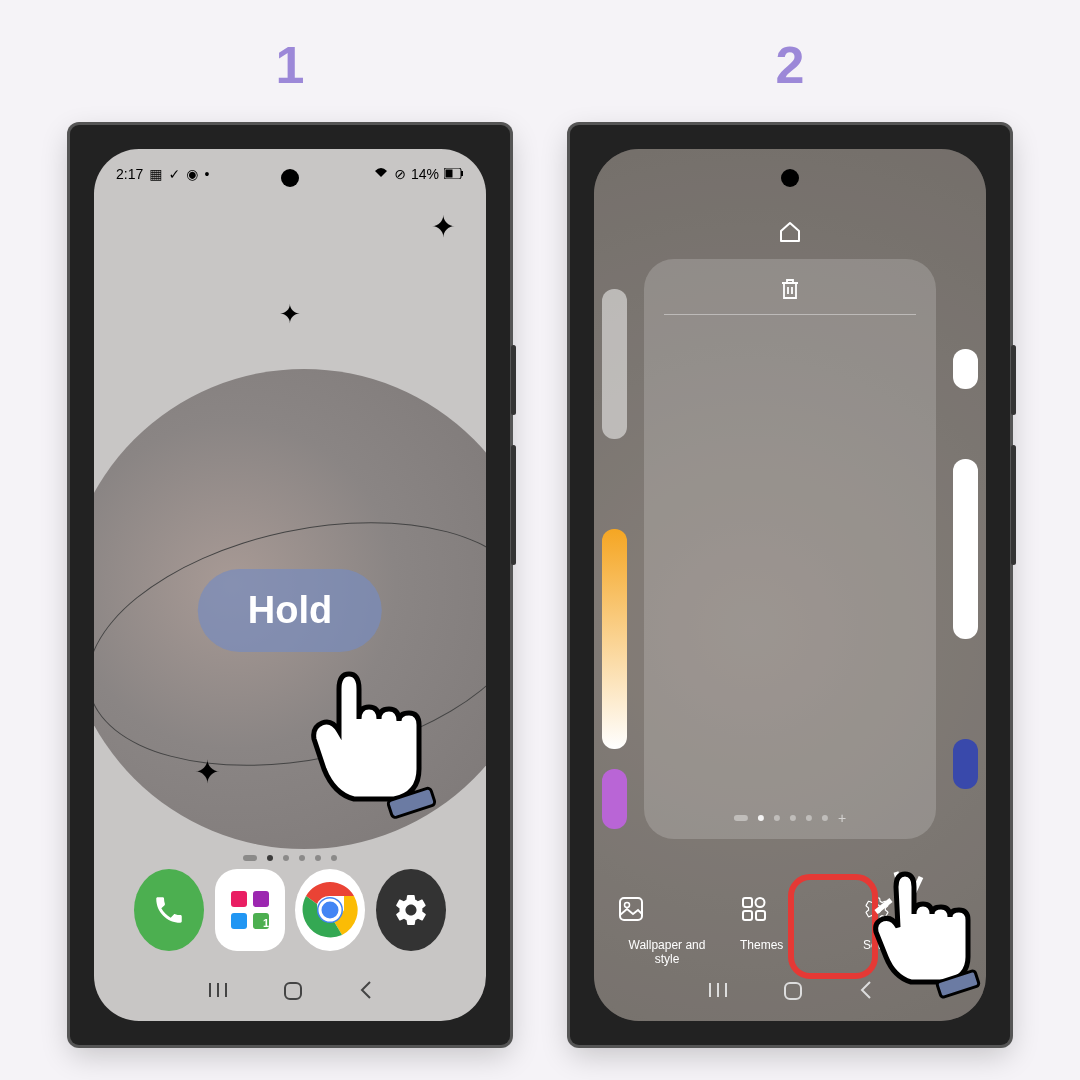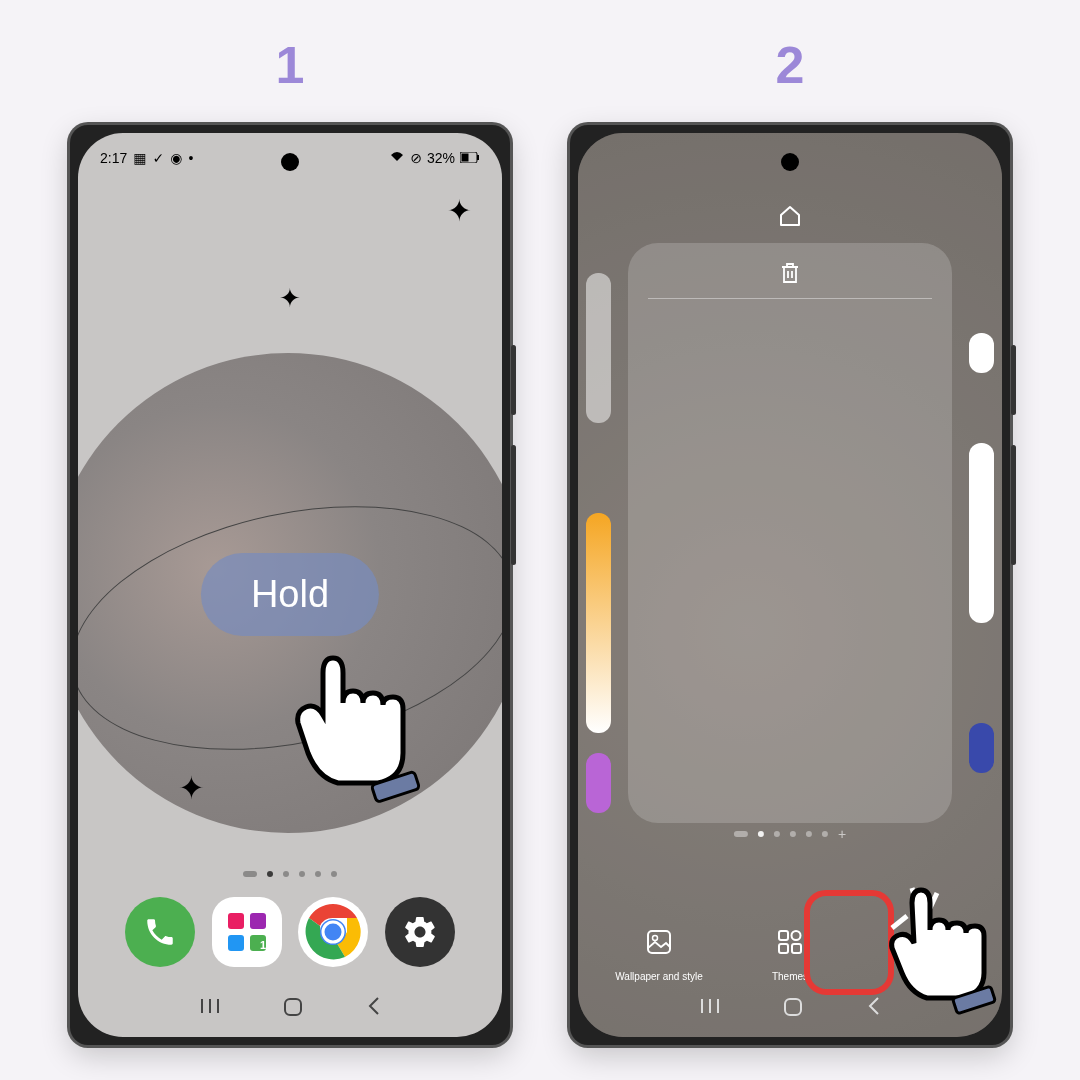--- a/index.html
+++ b/index.html
@@ -21,22 +21,22 @@
     .step-number {
       font-size: 52px;
       font-weight: 700;
       color: #9c88d8;
       margin-bottom: 30px;
     }
     .phone-frame {
       width: 440px;
       height: 920px;
       background: #222;
-      border-radius: 18px;
-      padding: 8px;
+      border-radius: 9px;
+      padding: 24px;
       position: relative;
       box-shadow: 0 0 0 3px #555, 0 10px 30px rgba(0,0,0,0.2);
     }
     .phone-screen {
       width: 100%;
       height: 100%;
       background: #c8c6c5;
       border-radius: 45px;
       overflow: hidden;
       position: relative;
@@ -104,38 +104,38 @@
     .sparkle3 { bottom: 230px; left: 100px; font-size: 32px; }
     
     .hold-button {
       position: absolute;
       top: 420px;
       left: 50%;
       transform: translateX(-50%);
       background: rgba(120, 140, 190, 0.7);
       color: #fff;
       font-size: 38px;
-      font-weight: 400;
+      font-weight: 700;
       padding: 20px 50px;
       border-radius: 50px;
     }
     
     .dock {
       position: absolute;
       bottom: 70px;
       left: 0;
       right: 0;
       display: flex;
       justify-content: space-evenly;
       align-items: center;
       padding: 0 30px;
     }
     .dock-icon {
       width: 70px;
-      height: 70px;
+      height: 82px;
       border-radius: 22px;
       display: flex;
       align-items: center;
       justify-content: center;
       font-size: 36px;
       color: #000000;
     }
     .phone-icon { background: #4caf50; border-radius: 50%; }
     .grid-icon { background: #fff; }
     .chrome-icon { background: #fff; border-radius: 50%; }
@@ -233,23 +233,23 @@
       bottom: 55px;
       left: 0;
       right: 0;
       display: flex;
       justify-content: space-evenly;
       color: #fff;
     }
     .edit-item {
       display: flex;
       flex-direction: column;
-      align-items: center;
+      align-items: flex-start;
       gap: 8px;
-      font-size: 10px;
+      font-size: 12px;
       text-align: center;
       width: 100px;
     }
     .edit-icon-box { font-size: 26px; }
     
     .red-highlight {
       position: absolute;
       bottom: 42px;
       right: 108px;
       width: 90px;
@@ -291,21 +291,21 @@
           <span>◉</span>
           <span>•</span>
         </div>
         <div class="status-right">
           <span>
             <svg width="16" height="12" viewBox="0 0 16 12">
                 <path d="M8 10 L6 8 Q8 6 10 8 Z M4 6 Q8 2 12 6 L10 8 Q8 6 6 8 Z M2 4 Q8 -2 14 4 L12 6 Q8 2 4 6 Z" fill="#000"></path>
               </svg>
           </span>
           <span>⊘</span>
-          <span>32%</span>
+          <span>14%</span>
           <span>
             <svg width="20" height="11" viewBox="0 0 20 11">
                 <rect x="0" y="0" width="17" height="11" rx="2" fill="none" stroke="#000"></rect>
                 <rect x="1.5" y="1.5" width="7" height="8" fill="#000"></rect>
                 <rect x="17" y="3" width="2" height="5" fill="#000"></rect>
               </svg>
           </span>
         </div>
       </div>
 

